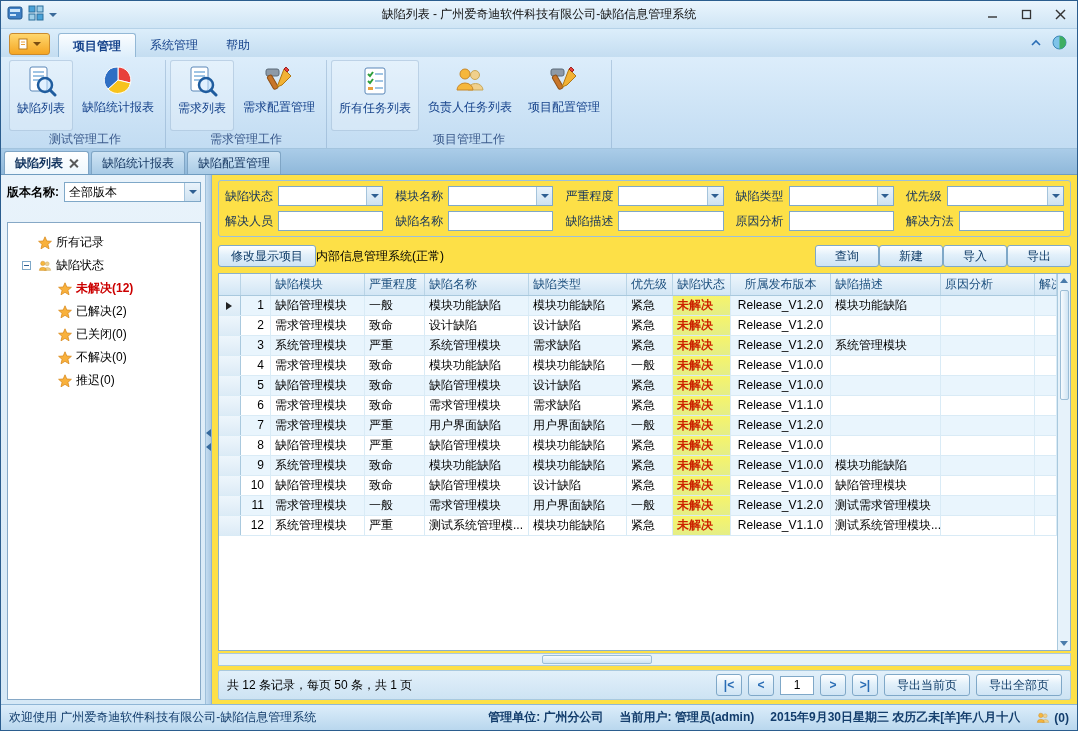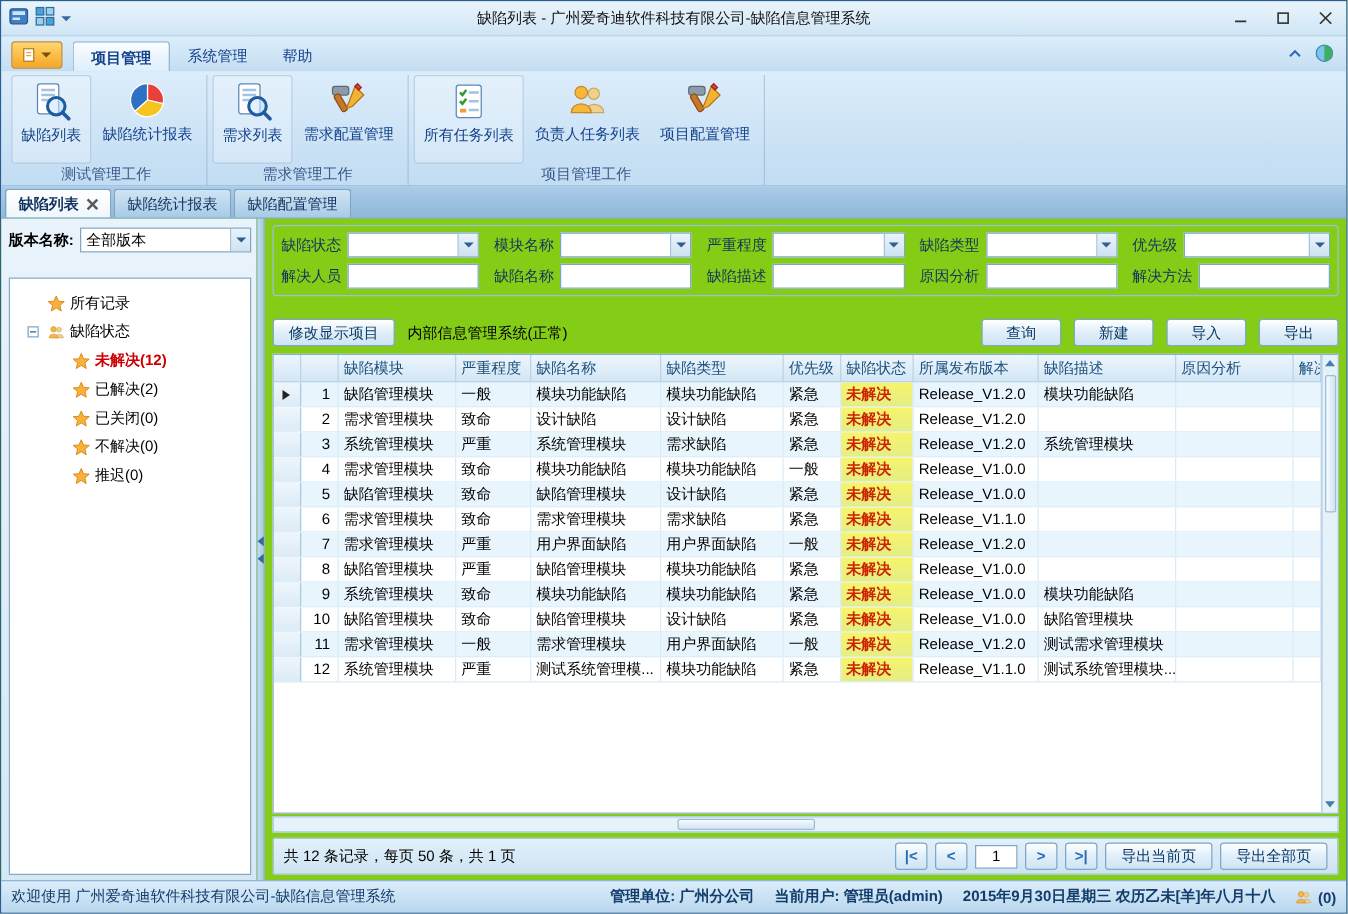--- a/index.html
+++ b/index.html
@@ -33,21 +33,21 @@
   
   .doctabs{height:26px;background:linear-gradient(#aacce8,#8fb8da);border-bottom:1px solid #6f9cc0;display:flex;align-items:flex-end;padding-left:3px;flex:none;}
   .doc-tab{height:23px;line-height:22px;padding:0 10px;margin-right:2px;color:#11335e;background:linear-gradient(#cfe4f4,#a9cbe6);border:1px solid #7fa5c5;border-bottom:none;border-radius:3px 3px 0 0;display:flex;align-items:center;gap:6px;}
   .doc-tab.active{background:linear-gradient(#ffffff,#eef7fd);font-weight:bold;}
   .xicon{width:9px;height:9px;position:relative;}
   .xicon::before,.xicon::after{content:"";position:absolute;left:4px;top:-1px;width:1.6px;height:11px;background:#5a5a5a;}
   .xicon::before{transform:rotate(45deg);}
   .xicon::after{transform:rotate(-45deg);}
 
   
-  .content{flex:1;display:flex;min-height:0;background:#84cc16;}
+  .content{flex:1;display:flex;min-height:0;background:#fde047;}
 
   
   .sidebar{width:204px;flex:none;display:flex;flex-direction:column;padding:5px 4px 4px 6px;background:linear-gradient(#e9f3fb,#d5e8f6);}
   .version-row{height:24px;display:flex;align-items:center;gap:5px;flex:none;}
   .version-label{font-weight:bold;white-space:nowrap;}
   .combo{position:relative;height:20px;background:#fff;border:1px solid #7fa8c8;display:flex;align-items:center;padding:0 18px 0 4px;overflow:hidden;}
   .combo.grow1{flex:1;}
   .combo-arrow{position:absolute;right:0;top:0;bottom:0;width:16px;background:linear-gradient(#eaf3fb,#cfe2f1);border-left:1px solid #a5c4dc;display:flex;align-items:center;justify-content:center;}
   .tri-down{width:0;height:0;border-left:4px solid transparent;border-right:4px solid transparent;border-top:4px solid #2f5f92;}
   .side-panel{margin-top:18px;flex:1;border:1px solid #86a8c6;background:#fff;display:flex;flex-direction:column;min-height:0;}
@@ -67,21 +67,21 @@
   .sp-arrow{width:0;height:0;border-top:4px solid transparent;border-bottom:4px solid transparent;border-right:5px solid #35699c;}
 
   
   .main{flex:1;display:flex;flex-direction:column;padding:5px 6px 4px 6px;min-width:0;}
   .filterbox{border:1px solid #9cc0da;border-radius:3px;padding:5px 6px;display:flex;flex-direction:column;gap:5px;flex:none;}
   .filter-row{display:flex;gap:12px;}
   .field{flex:1;display:flex;align-items:center;gap:5px;min-width:0;}
   .flabel{white-space:nowrap;color:#15335c;}
   .tbox{flex:1;height:20px;border:1px solid #7fa8c8;background:#fff;font:inherit;padding:0 3px;min-width:0;}
 
-  .toolbar{height:24px;margin-top:17px;display:flex;align-items:center;gap:10px;flex:none;}
+  .toolbar{height:24px;margin-top:7px;display:flex;align-items:center;flex:none;}
   .btn{display:inline-flex;align-items:center;justify-content:center;height:22px;padding:0 12px;background:linear-gradient(#ffffff,#e2f0fa 45%,#cfe4f4);border:1px solid #7fa8c8;border-radius:3px;color:#0d3a66;white-space:nowrap;}
   .sys-label{font-weight:normal;color:#000;}
   .toolbar .spacer,.pagebar .spacer{flex:1;}
   .toolbar .btn.act{min-width:64px;}
 
   
   .gridwrap{margin-top:5px;flex:1;border:1px solid #8ab0cc;background:#fff;display:flex;min-height:0;}
   .gridcols{flex:1;display:flex;flex-direction:column;min-width:0;overflow:hidden;}
   .grid-header{display:flex;height:22px;flex:none;background:linear-gradient(#eef6fc,#d2e6f5);border-bottom:1px solid #a9c9de;color:#1c4f7e;}
   .grid-header .gcell{line-height:21px;border-right:1px solid #b9d4e6;}
@@ -92,21 +92,21 @@
   .grow .gcell{line-height:19px;border-right:1px solid #d9ebf6;}
   .gcell{padding:0 4px;white-space:nowrap;overflow:hidden;flex:none;}
   .gcell:nth-child(1){width:22px;}
   .gcell:nth-child(2){width:30px;}
   .gcell:nth-child(3){width:94px;}
   .gcell:nth-child(4){width:60px;}
   .gcell:nth-child(5){width:104px;}
   .gcell:nth-child(6){width:98px;}
   .gcell:nth-child(7){width:46px;}
   .gcell:nth-child(8){width:58px;}
-  .gcell:nth-child(9){width:100px;}
+  .gcell:nth-child(9){width:100px;text-align:center;}
   .gcell:nth-child(10){width:110px;}
   .gcell:nth-child(11){width:94px;}
   .gcell:nth-child(12){flex:1;width:auto;}
   .grow .gcell:nth-child(1){background:linear-gradient(#eef6fc,#dcebf6);border-right:1px solid #a9c9de;position:relative;}
   .grow .gcell:nth-child(2){text-align:right;padding-right:6px;}
   .grow .gcell:nth-child(8){background:linear-gradient(var(--status_unresolved_bg,#f7f46a),#e4ee86);color:var(--status_unresolved_text,#cc2200);font-weight:bold;}
   .grow:first-child .gcell:nth-child(1)::after{content:"";position:absolute;left:7px;top:6px;width:0;height:0;border-top:4px solid transparent;border-bottom:4px solid transparent;border-left:6px solid #222;}
 
   
   .vscroll{width:13px;flex:none;border-left:1px solid #a9c9de;background:#e6f2fa;display:flex;flex-direction:column;align-items:center;}

